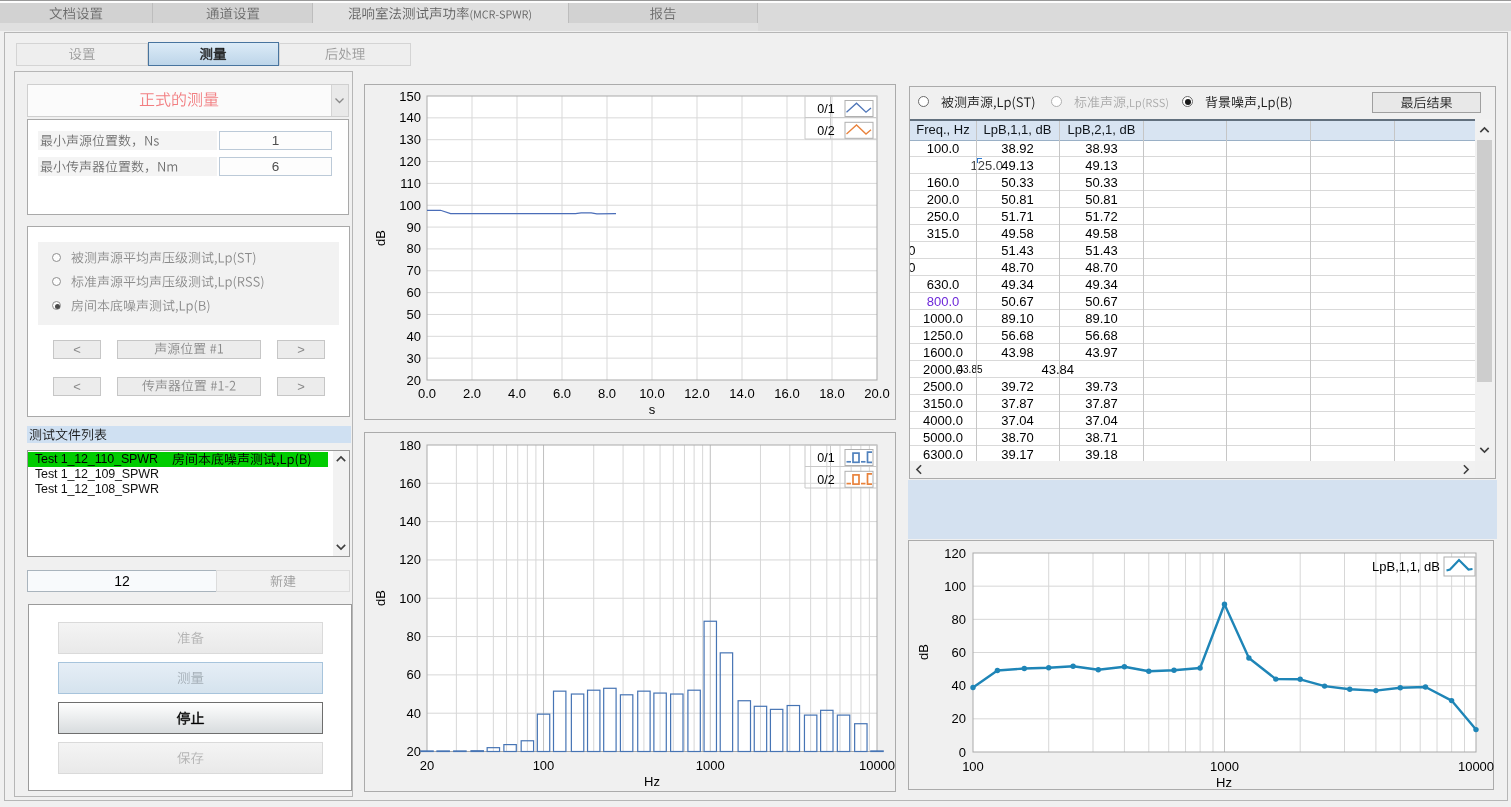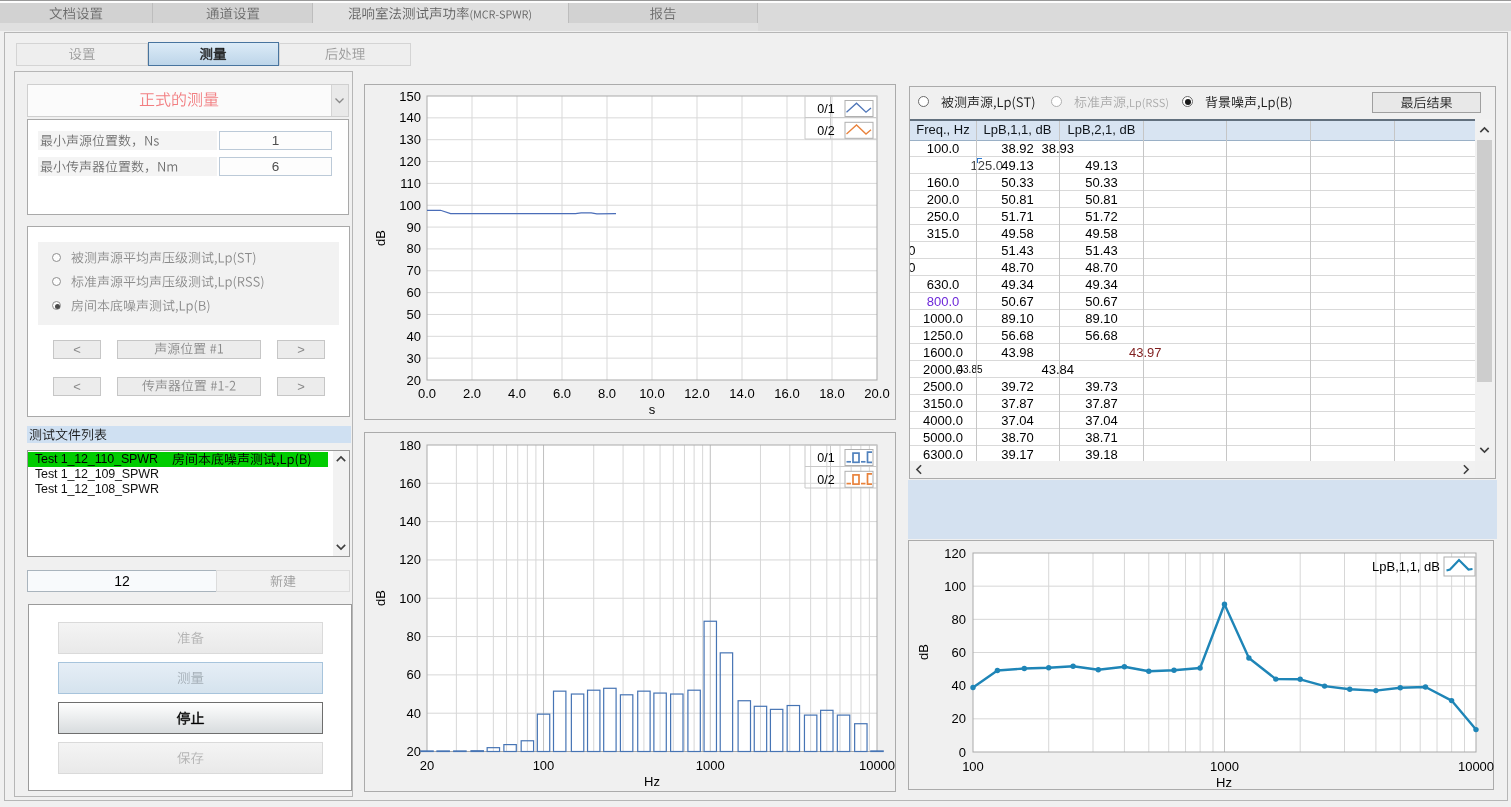--- a/index.html
+++ b/index.html
@@ -172,21 +172,21 @@
 <div class="abs" style="left:1185px;top:99px;width:6px;height:6px;border-radius:50%;background:#191919"></div>
 <div class="abs" style="left:1372px;top:92px;width:109px;height:21px;background:#e8e8e8;border:1px solid #9f9f9f"></div>
 <div style="position:absolute;left:910px;top:119px;width:565px;height:342px;background:#fff;border-top:2px solid #62707e;box-sizing:border-box;overflow:hidden">
     <div style="position:absolute;left:0;top:0;width:565px;height:19px;background:#d8e4f2;border-bottom:1px solid #9ab0c6"></div>
     <div style="position:absolute;top:1px;left:-27px;width:120px;text-align:center;font-size:13px;color:#10151a">Freq., Hz</div>
     <div style="position:absolute;top:1px;left:47.5px;width:120px;text-align:center;font-size:13px;color:#10151a">LpB,1,1, dB</div>
     <div style="position:absolute;top:1px;left:131.5px;width:120px;text-align:center;font-size:13px;color:#10151a">LpB,2,1, dB</div>
     <div style="position:absolute;left:0;top:19px;width:565px;height:17px;border-bottom:1px solid #d9d9d9;box-sizing:border-box"></div>
     <div style="position:absolute;top:19px;left:-27px;width:120px;text-align:center;font-size:13px;line-height:17px;color:#000">100.0</div>
     <div style="position:absolute;top:19px;left:47.5px;width:120px;text-align:center;font-size:13px;line-height:17px;color:#000">38.92</div>
-    <div style="position:absolute;top:19px;left:131.5px;width:120px;text-align:left;font-size:13px;line-height:17px;color:#000">38.93</div>
+    <div style="position:absolute;top:19px;left:131.5px;width:120px;text-align:center;font-size:13px;line-height:17px;color:#000">38.93</div>
     <div style="position:absolute;left:0;top:36px;width:565px;height:17px;border-bottom:1px solid #d9d9d9;box-sizing:border-box"></div>
     <div style="position:absolute;top:36px;left:-27px;width:120px;text-align:right;font-size:13px;line-height:17px;color:#404040">125.0</div>
     <div style="position:absolute;top:36px;left:47.5px;width:120px;text-align:center;font-size:13px;line-height:17px;color:#000">49.13</div>
     <div style="position:absolute;top:36px;left:131.5px;width:120px;text-align:center;font-size:13px;line-height:17px;color:#000">49.13</div>
     <div style="position:absolute;left:0;top:53px;width:565px;height:17px;border-bottom:1px solid #d9d9d9;box-sizing:border-box"></div>
     <div style="position:absolute;top:53px;left:-27px;width:120px;text-align:center;font-size:13px;line-height:17px;color:#000">160.0</div>
     <div style="position:absolute;top:53px;left:47.5px;width:120px;text-align:center;font-size:13px;line-height:17px;color:#000">50.33</div>
     <div style="position:absolute;top:53px;left:131.5px;width:120px;text-align:center;font-size:13px;line-height:17px;color:#000">50.33</div>
     <div style="position:absolute;left:0;top:70px;width:565px;height:17px;border-bottom:1px solid #d9d9d9;box-sizing:border-box"></div>
     <div style="position:absolute;top:70px;left:-27px;width:120px;text-align:center;font-size:13px;line-height:17px;color:#000">200.0</div>
@@ -220,21 +220,21 @@
     <div style="position:absolute;top:189px;left:-27px;width:120px;text-align:center;font-size:13px;line-height:17px;color:#000">1000.0</div>
     <div style="position:absolute;top:189px;left:47.5px;width:120px;text-align:center;font-size:13px;line-height:17px;color:#000">89.10</div>
     <div style="position:absolute;top:189px;left:131.5px;width:120px;text-align:center;font-size:13px;line-height:17px;color:#000">89.10</div>
     <div style="position:absolute;left:0;top:206px;width:565px;height:17px;border-bottom:1px solid #d9d9d9;box-sizing:border-box"></div>
     <div style="position:absolute;top:206px;left:-27px;width:120px;text-align:center;font-size:13px;line-height:17px;color:#000">1250.0</div>
     <div style="position:absolute;top:206px;left:47.5px;width:120px;text-align:center;font-size:13px;line-height:17px;color:#000">56.68</div>
     <div style="position:absolute;top:206px;left:131.5px;width:120px;text-align:center;font-size:13px;line-height:17px;color:#000">56.68</div>
     <div style="position:absolute;left:0;top:223px;width:565px;height:17px;border-bottom:1px solid #d9d9d9;box-sizing:border-box"></div>
     <div style="position:absolute;top:223px;left:-27px;width:120px;text-align:center;font-size:13px;line-height:17px;color:#000">1600.0</div>
     <div style="position:absolute;top:223px;left:47.5px;width:120px;text-align:center;font-size:13px;line-height:17px;color:#000">43.98</div>
-    <div style="position:absolute;top:223px;left:131.5px;width:120px;text-align:right;font-size:13px;line-height:17px;color:#7f1d1d">43.97</div>
+    <div style="position:absolute;top:223px;left:131.5px;width:120px;text-align:center;font-size:13px;line-height:17px;color:#000000">43.97</div>
     <div style="position:absolute;left:0;top:240px;width:565px;height:17px;border-bottom:1px solid #d9d9d9;box-sizing:border-box"></div>
     <div style="position:absolute;top:240px;left:-27px;width:120px;text-align:center;font-size:13px;line-height:17px;color:#000">2000.0</div>
     <div style="position:absolute;top:240px;left:47.5px;width:120px;text-align:left;font-size:10px;line-height:17px;color:#000">43.85</div>
     <div style="position:absolute;top:240px;left:131.5px;width:120px;text-align:left;font-size:13px;line-height:17px;color:#000">43.84</div>
     <div style="position:absolute;left:0;top:257px;width:565px;height:17px;border-bottom:1px solid #d9d9d9;box-sizing:border-box"></div>
     <div style="position:absolute;top:257px;left:-27px;width:120px;text-align:center;font-size:13px;line-height:17px;color:#000">2500.0</div>
     <div style="position:absolute;top:257px;left:47.5px;width:120px;text-align:center;font-size:13px;line-height:17px;color:#000">39.72</div>
     <div style="position:absolute;top:257px;left:131.5px;width:120px;text-align:center;font-size:13px;line-height:17px;color:#000">39.73</div>
     <div style="position:absolute;left:0;top:274px;width:565px;height:17px;border-bottom:1px solid #d9d9d9;box-sizing:border-box"></div>
     <div style="position:absolute;top:274px;left:-27px;width:120px;text-align:center;font-size:13px;line-height:17px;color:#000">3150.0</div>

